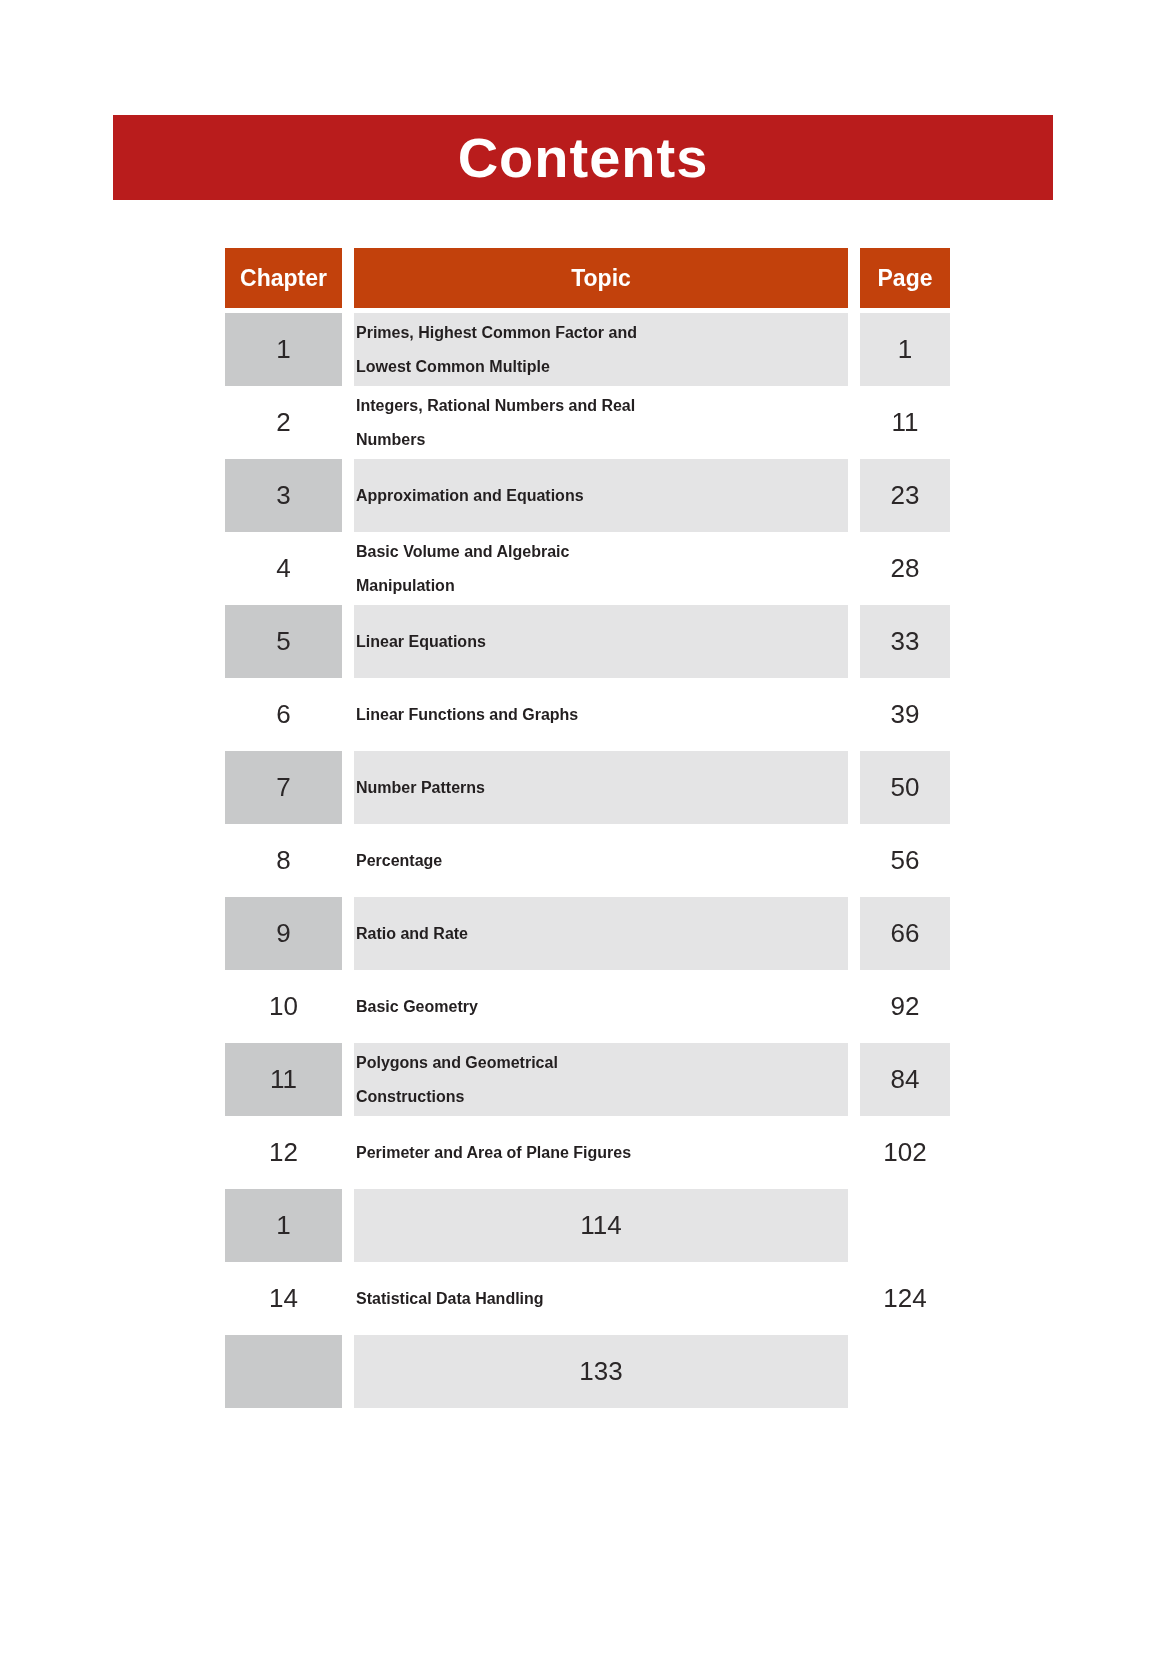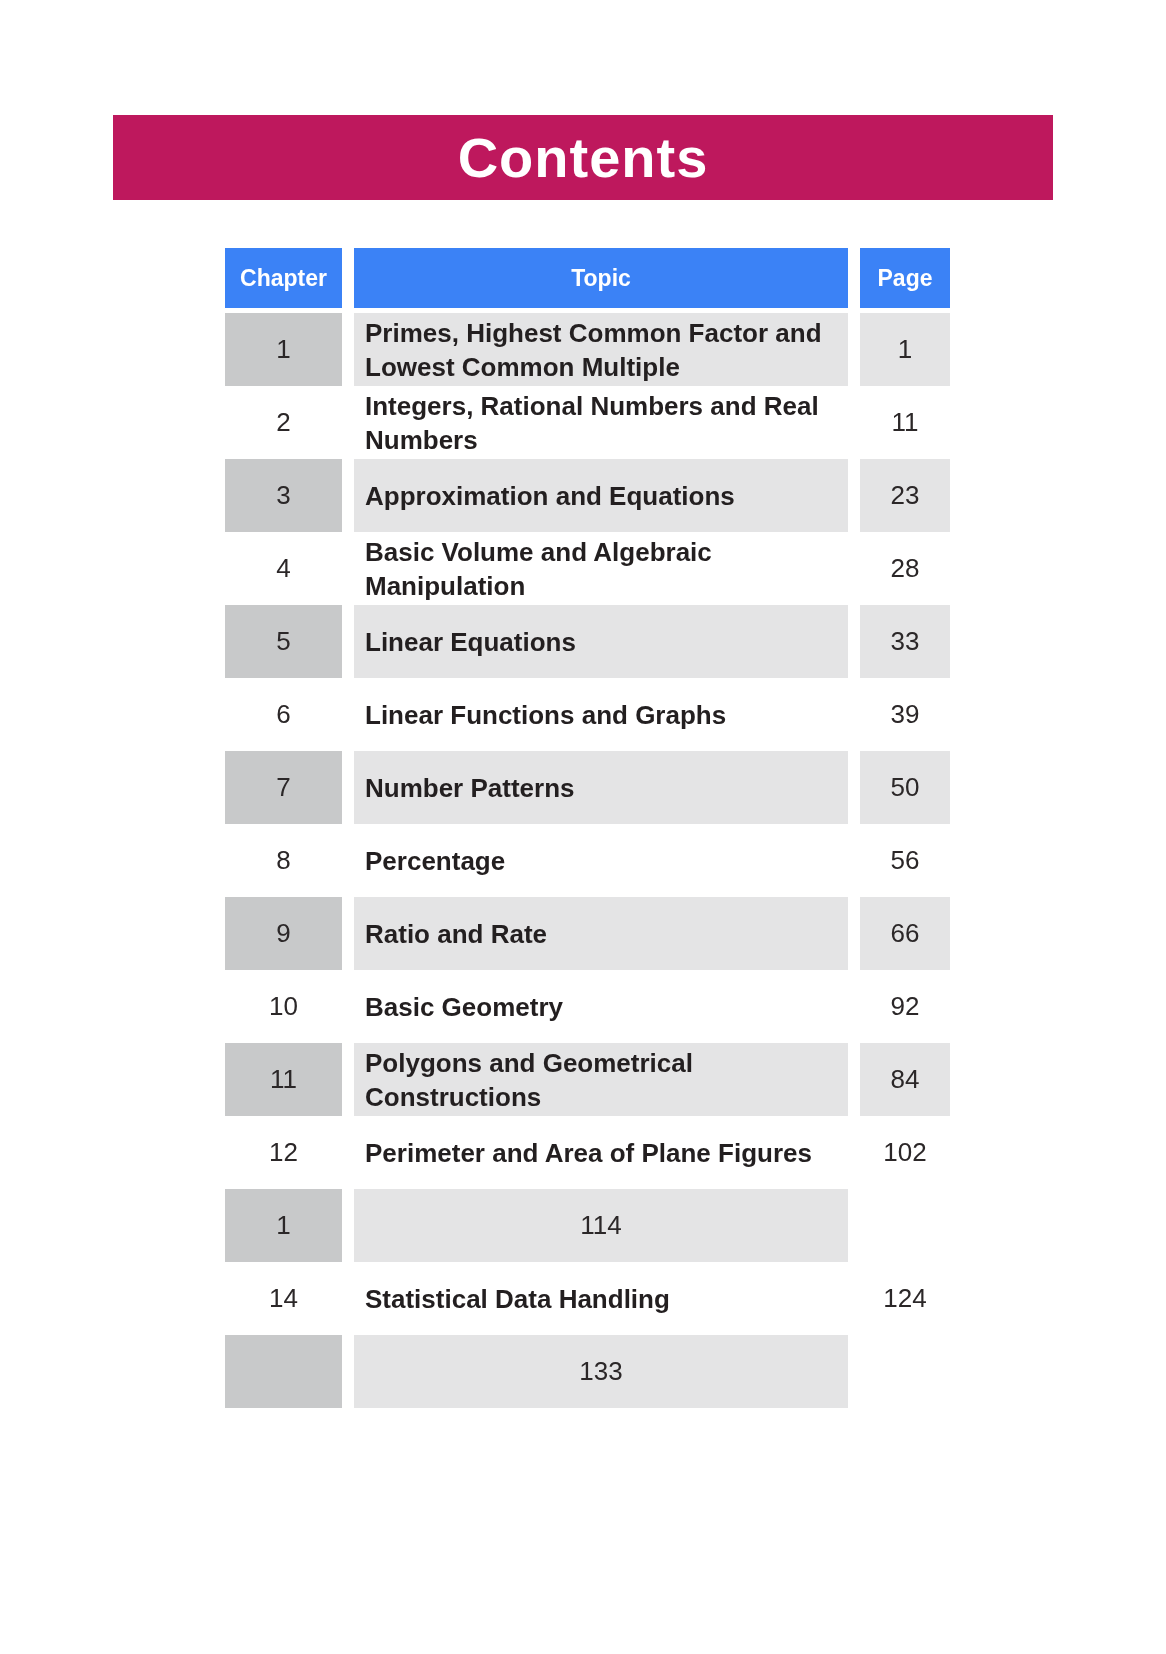--- a/index.html
+++ b/index.html
@@ -14,21 +14,21 @@
     height: 1654px;
     background: #ffffff;
     overflow: hidden;
   }
   .title-banner {
     position: absolute;
     left: 113px;
     top: 115px;
     width: 940px;
     height: 85px;
-    background: #be185d;
+    background: #b91c1c;
     display: flex;
     align-items: center;
     justify-content: center;
   }
   .title-banner .title-text {
     color: #ffffff;
     font-size: 56px;
     font-weight: bold;
     letter-spacing: 1px;
   }
@@ -41,21 +41,21 @@
   .grid-row {
     display: grid;
     grid-template-columns: 117px 494px 90px;
     column-gap: 12px;
   }
   .header-row {
     height: 60px;
     margin-bottom: 5px;
   }
   .header-row .hcell {
-    background: #3b82f6;
+    background: #c2410c;
     color: #ffffff;
     font-weight: bold;
     font-size: 23px;
     display: flex;
     align-items: center;
     justify-content: center;
   }
   .toc-row {
     min-height: 73px;
   }
@@ -65,23 +65,23 @@
   }
   .toc-row .chapter-cell,
   .toc-row .page-cell {
     justify-content: center;
     font-size: 26px;
     font-weight: 300;
     color: #2b2728;
   }
   .toc-row .topic-cell {
     justify-content: flex-start;
-    padding-left: 11px;
+    padding-left: 2px;
     padding-right: 6px;
-    font-size: 26px;
+    font-size: 16px;
     font-weight: bold;
     color: #231f20;
     line-height: 34px;
     white-space: pre-line;
   }
   
   .toc-row:nth-child(even) .chapter-cell {
     background: #c8c9ca;
   }
   .toc-row:nth-child(even) .topic-cell,

